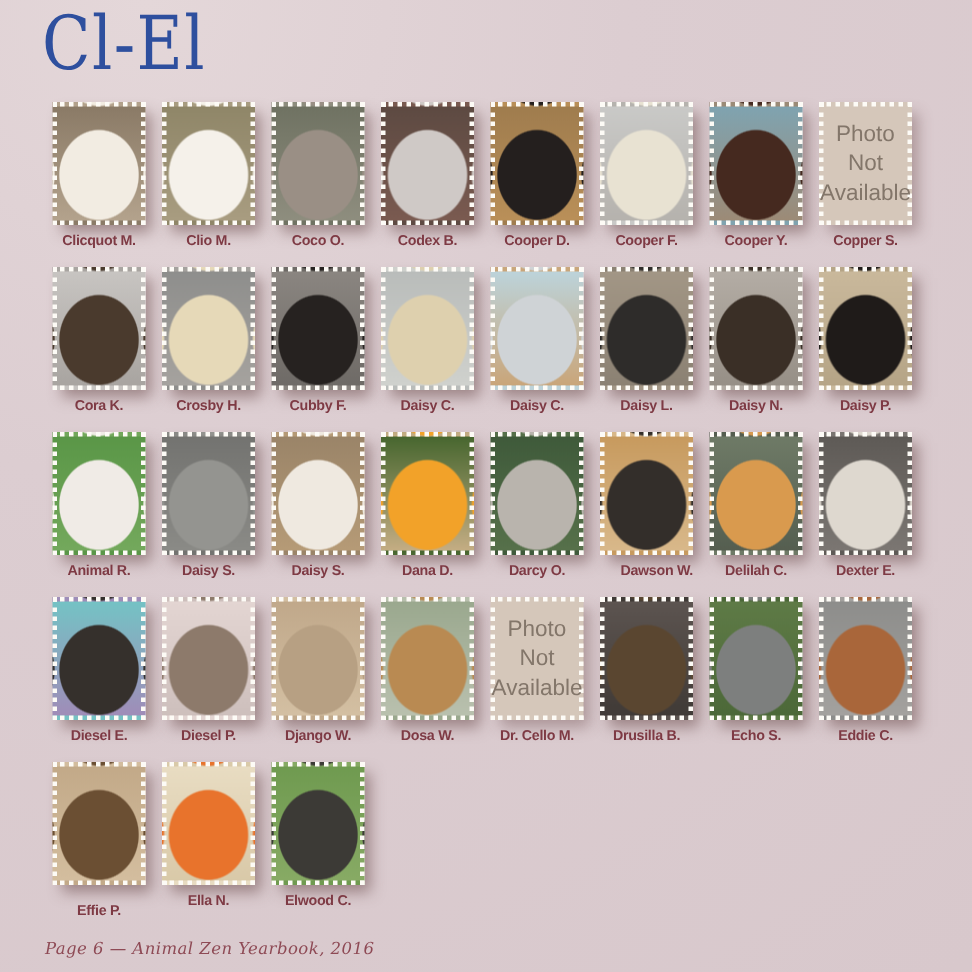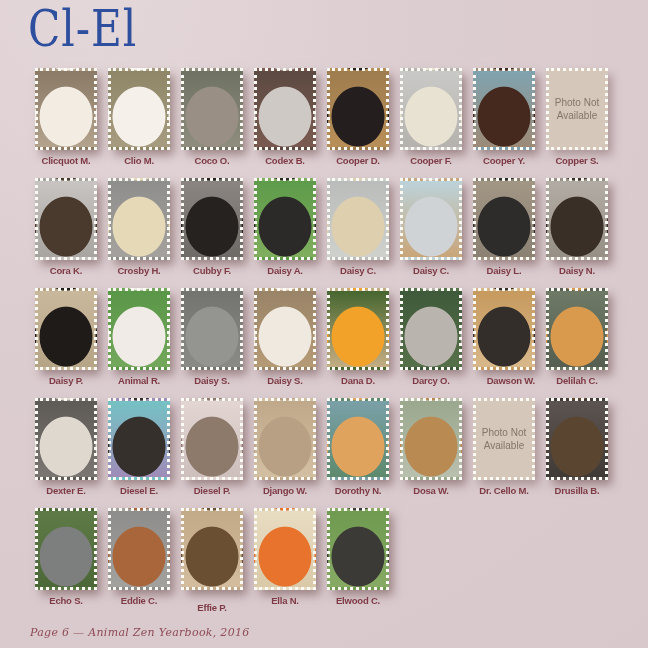--- a/index.html
+++ b/index.html
@@ -21,21 +21,21 @@
   }
   .cell{margin:0;width:62px;height:97px;position:relative;}
   .stamp{
     width:62px;height:82px;box-sizing:border-box;
     border:3px dotted #fdfbf6;
     box-shadow:5px 6px 9px -1px rgba(96,62,62,.5);
     display:flex;align-items:center;justify-content:center;
   }
   .stamp.pna{box-shadow:5px 6px 9px -1px rgba(96,62,62,.38);}
   .pna-text{
-    font-size:10px;line-height:1.3;text-align:center;
+    font-size:15px;line-height:1.3;text-align:center;
     font-family:"Liberation Sans", sans-serif;
   }
   .name{
     margin:5px 0 0 0;width:62px;text-align:center;
     font-size:9.5px;font-weight:bold;letter-spacing:-.2px;
     white-space:nowrap;overflow:visible;
   }
   .footer{
     position:absolute;left:30px;top:626px;
     font-family:"DejaVu Serif", serif;font-style:italic;
@@ -99,24 +99,20 @@
   <figure class="cell">
     <div class="stamp" style="background: radial-gradient(48% 40% at 50% 60%, rgb(230, 217, 184) 0px, rgb(230, 217, 184) 97%, rgba(0, 0, 0, 0) 100%), linear-gradient(rgb(142, 142, 140), rgb(165, 162, 158));"></div>
     <figcaption class="name" style="color: rgb(126, 58, 68);">Crosby H.</figcaption>
   </figure>
 
   <figure class="cell">
     <div class="stamp" style="background: radial-gradient(48% 40% at 50% 60%, rgb(38, 34, 32) 0px, rgb(38, 34, 32) 97%, rgba(0, 0, 0, 0) 100%), linear-gradient(rgb(138, 133, 128), rgb(110, 106, 102));"></div>
     <figcaption class="name" style="color: rgb(126, 58, 68);">Cubby F.</figcaption>
   </figure>
 
-  <figure class="cell">
-    <div class="stamp" style="background: radial-gradient(48% 40% at 50% 60%, rgb(43, 42, 40) 0px, rgb(43, 42, 40) 97%, rgba(0, 0, 0, 0) 100%), linear-gradient(rgb(93, 155, 74), rgb(127, 174, 94));"></div>
-    <figcaption class="name" style="color: rgb(126, 58, 68);">Daisy A.</figcaption>
-  </figure>
 
   <figure class="cell">
     <div class="stamp" style="background: radial-gradient(48% 40% at 50% 60%, rgb(222, 208, 174) 0px, rgb(222, 208, 174) 97%, rgba(0, 0, 0, 0) 100%), linear-gradient(rgb(185, 188, 186), rgb(207, 209, 205));"></div>
     <figcaption class="name" style="color: rgb(126, 58, 68);">Daisy C.</figcaption>
   </figure>
 
   <figure class="cell">
     <div class="stamp" style="background: radial-gradient(48% 40% at 50% 60%, rgb(207, 211, 214) 0px, rgb(207, 211, 214) 97%, rgba(0, 0, 0, 0) 100%), linear-gradient(rgb(188, 211, 218), rgb(201, 165, 121));"></div>
     <figcaption class="name" style="color: rgb(126, 58, 68);">Daisy C.</figcaption>
   </figure>
@@ -185,24 +181,20 @@
     <div class="stamp" style="background: radial-gradient(48% 40% at 50% 60%, rgb(141, 122, 107) 0px, rgb(141, 122, 107) 97%, rgba(0, 0, 0, 0) 100%), linear-gradient(rgb(227, 213, 210), rgb(205, 191, 188));"></div>
     <figcaption class="name" style="color: rgb(126, 58, 68);">Diesel P.</figcaption>
   </figure>
 
 
   <figure class="cell">
     <div class="stamp" style="background: radial-gradient(48% 40% at 50% 60%, rgb(183, 160, 131) 0px, rgb(183, 160, 131) 97%, rgba(0, 0, 0, 0) 100%), linear-gradient(rgb(192, 168, 138), rgb(211, 191, 162));"></div>
     <figcaption class="name" style="color: rgb(126, 58, 68);">Django W.</figcaption>
   </figure>
 
-  <figure class="cell">
-    <div class="stamp" style="background: radial-gradient(48% 40% at 50% 60%, rgb(224, 163, 94) 0px, rgb(224, 163, 94) 97%, rgba(0, 0, 0, 0) 100%), linear-gradient(rgb(122, 160, 168), rgb(93, 138, 110));"></div>
-    <figcaption class="name" style="color: rgb(126, 58, 68);">Dorothy N.</figcaption>
-  </figure>
 
   <figure class="cell">
     <div class="stamp" style="background: radial-gradient(48% 40% at 50% 60%, rgb(185, 138, 82) 0px, rgb(185, 138, 82) 97%, rgba(0, 0, 0, 0) 100%), linear-gradient(rgb(154, 168, 142), rgb(185, 192, 174));"></div>
     <figcaption class="name" style="color: rgb(126, 58, 68);">Dosa W.</figcaption>
   </figure>
 
   <figure class="cell">
     <div class="stamp pna" style="background: rgb(213, 199, 186);">
           <div class="pna-text" style="color: rgb(131, 118, 106);">Photo Not Available</div>
         </div>

